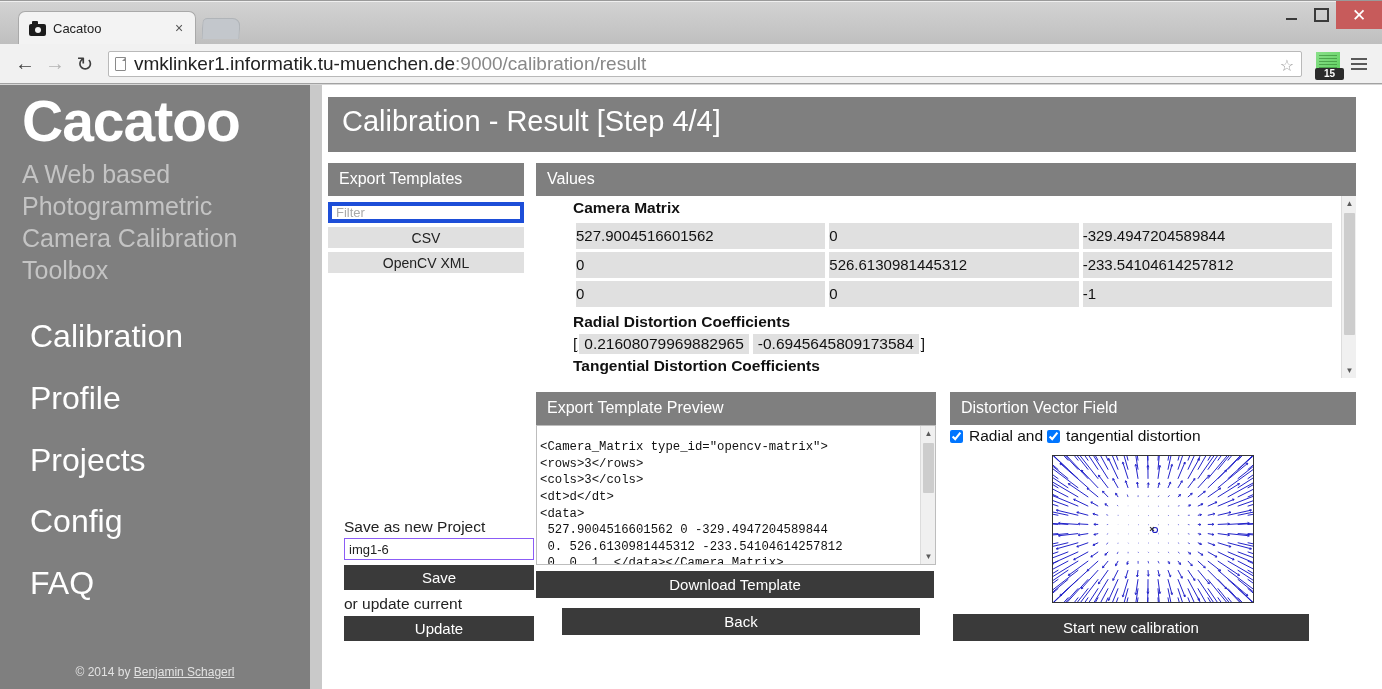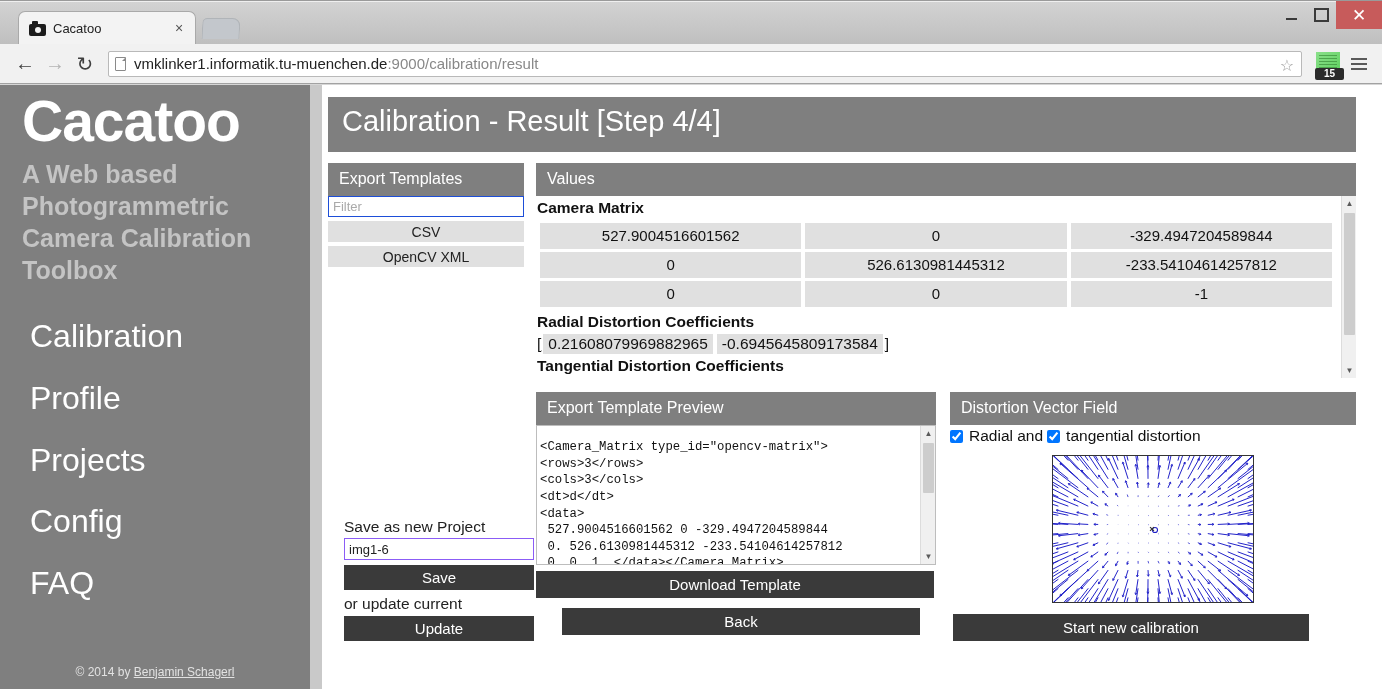--- a/index.html
+++ b/index.html
@@ -134,21 +134,21 @@
     border-radius: 1px;
     margin-right: 8px;
     position: relative;
     flex: 0 0 auto;
   }
   .page-icon::after {
     content: ""; position: absolute; right: -1px; top: -1px;
     border-width: 0 0 4px 4px; border-style: solid;
     border-color: transparent transparent #8a8a8a transparent;
   }
-  .url { font-size: 15px; color: #222; white-space: nowrap; }
+  .url { font-size: 19px; color: #222; white-space: nowrap; }
   .url .u-dim { color: #888; }
   .star {
     position: absolute; right: 7px; top: 4px;
     font-size: 16px; color: #9a9a9a; cursor: pointer;
   }
   .ext-icon {
     width: 24px; height: 24px;
     margin: 0 6px;
     background: linear-gradient(135deg,#8ae08a,#5cd05c);
     position: relative; cursor: pointer;
@@ -186,21 +186,21 @@
   }
   .brand {
     color: #fff;
     font-size: 57px; font-weight: bold;
     letter-spacing: -1px;
     padding: 8px 0 0 22px;
     line-height: 1.0;
   }
   .tagline {
     color: #c4c4c4;
-    font-size: 25px; font-weight: bold;
+    font-size: 25px; font-weight: normal;
     line-height: 1.28;
     padding: 8px 0 0 22px;
     width: 290px;
   }
   .navlist { margin-top: 20px; padding-left: 30px; }
   .navitem {
     color: #fff;
     font-size: 32px;
     line-height: 1.93;
     cursor: pointer;
@@ -240,26 +240,26 @@
   .panel { background: #fff; }
   .panel-head {
     background: #7f7f7f;
     color: #fff;
     font-size: 16px;
     padding: 7px 11px 8px 11px;
   }
 
   .filter-input {
     width: 196px; height: 21px;
-    border: 1px solid #1d4ed8;
+    border: 4px solid #1d4ed8;
     background: #fff;
     font-size: 13px;
     color: #222;
     padding: 0 4px;
-    margin-top: 0;
+    margin-top: 6px;
     font-family: "Liberation Sans", sans-serif;
   }
   .filter-input::placeholder { color: #aaa; }
 
   .tmpl-btn {
     width: 196px; height: 21px;
     background: #e0e0e0;
     border: none;
     font-size: 14px; color: #222;
     margin-top: 4px;
@@ -290,26 +290,27 @@
   .or-text { font-size: 15.5px; color: #222; margin-top: 5px; }
   .btn-update { width: 190px; height: 25px; margin-top: 3px; }
 
   
   .values-body {
     position: relative;
     height: 182px;
     overflow: hidden;
     background: #fff;
     padding-right: 20px;
+    margin-left: 36px;
   }
   .sect-title { font-size: 15.5px; font-weight: bold; color: #111; margin: 3px 0 3px 1px; }
   .matrix { width: 100%; border-collapse: separate; border-spacing: 4px 3px; }
   .matrix td {
     background: #e0e0e0;
-    text-align: center;
+    text-align: left;
     font-size: 15px;
     color: #111;
     padding: 4px 0 5px 0;
     width: 33.33%;
   }
   .coef-row { font-size: 15.5px; color: #111; margin: 0 0 2px 1px; white-space: nowrap; text-decoration: underline; }
   .coef-val {
     background: #e0e0e0;
     padding: 1px 5px;
     margin: 0 2px;

